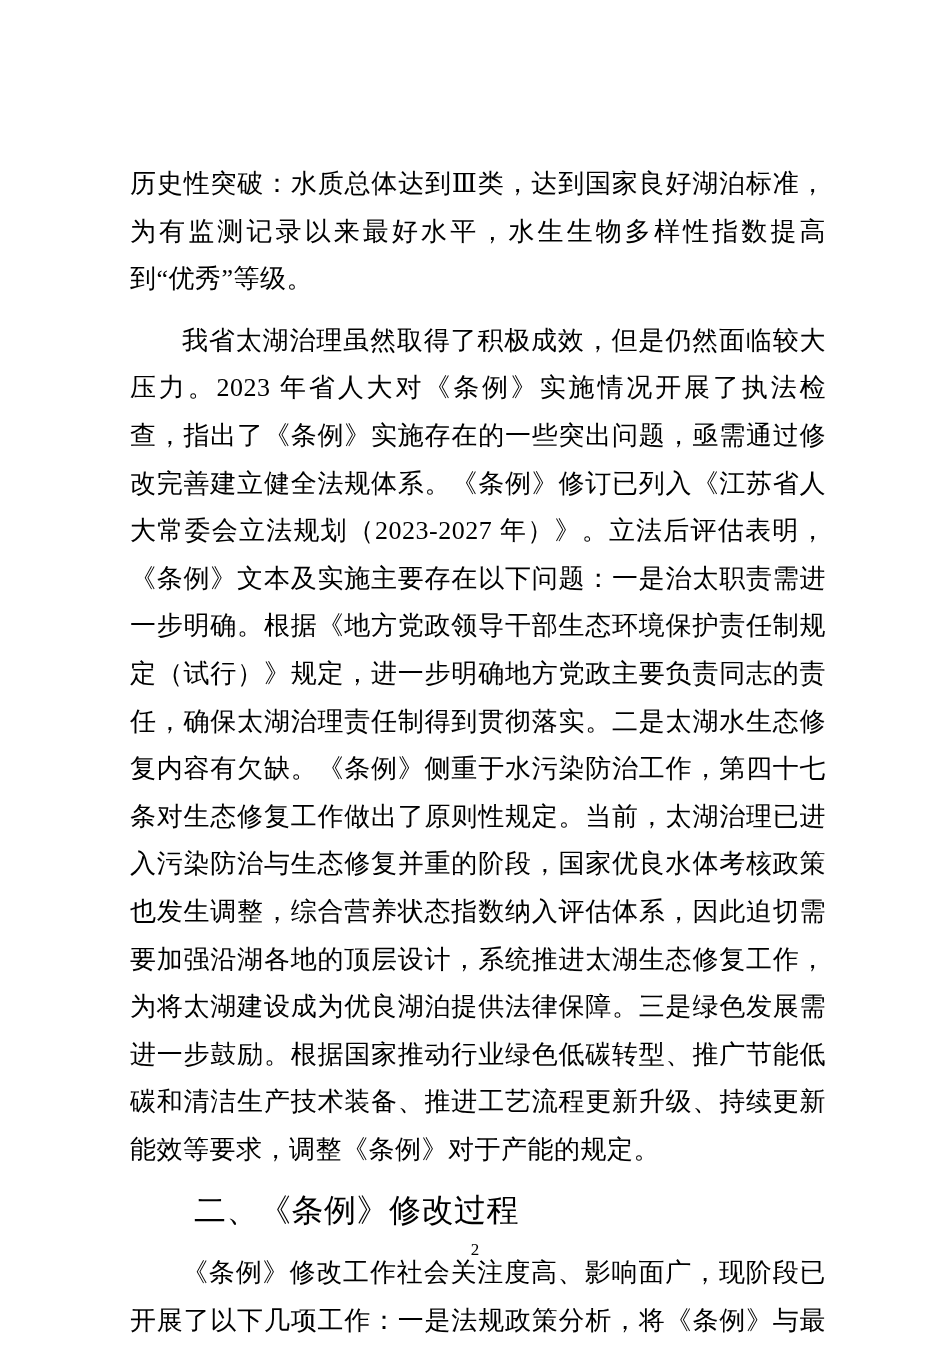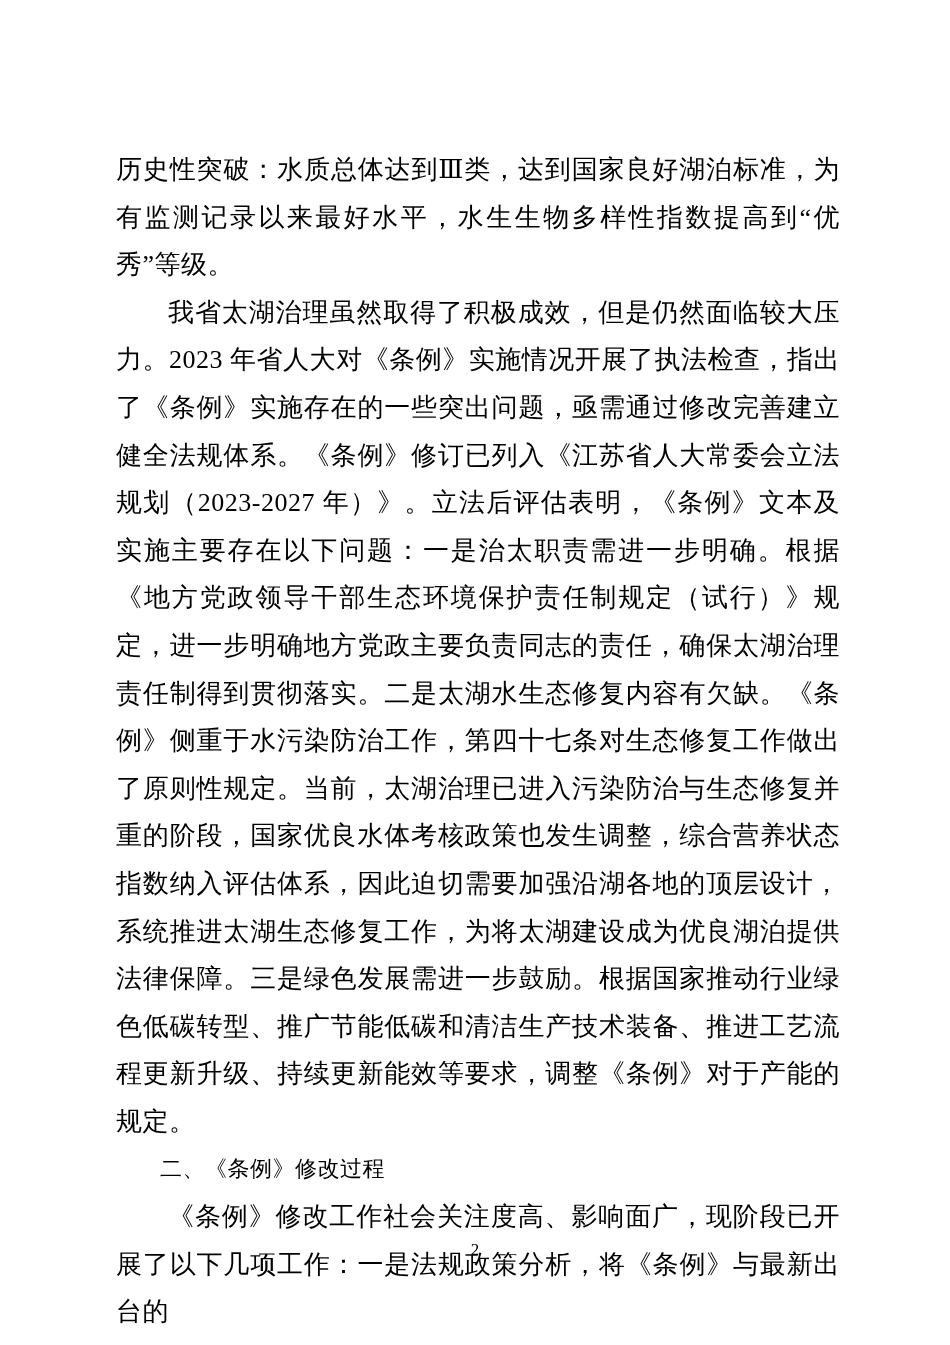--- a/index.html
+++ b/index.html
@@ -22,30 +22,30 @@
     width: 724px;
     font-family: "Liberation Serif", "DejaVu Serif", serif;
     font-size: 26px;
     line-height: 47.6px;
     text-align: justify;
     text-justify: inter-character;
     color: #000000;
     letter-spacing: 0.5px;
   }
   p.para {
-    margin: 0;
+    margin: 14px;
     padding: 0;
   }
   p.para.indent {
     text-indent: 2em;
   }
   p.para.heading {
     font-family: "Liberation Sans", "DejaVu Sans", sans-serif;
     font-weight: bold;
-    font-size: 22px;
+    font-size: 32px;
     text-align: left;
   }
   .run { font-weight: normal; }
   .run.bold {
     font-weight: normal;
     font-family: "Liberation Sans", "DejaVu Sans", sans-serif;
   }
   .page-number {
     position: absolute;
     left: 0;

